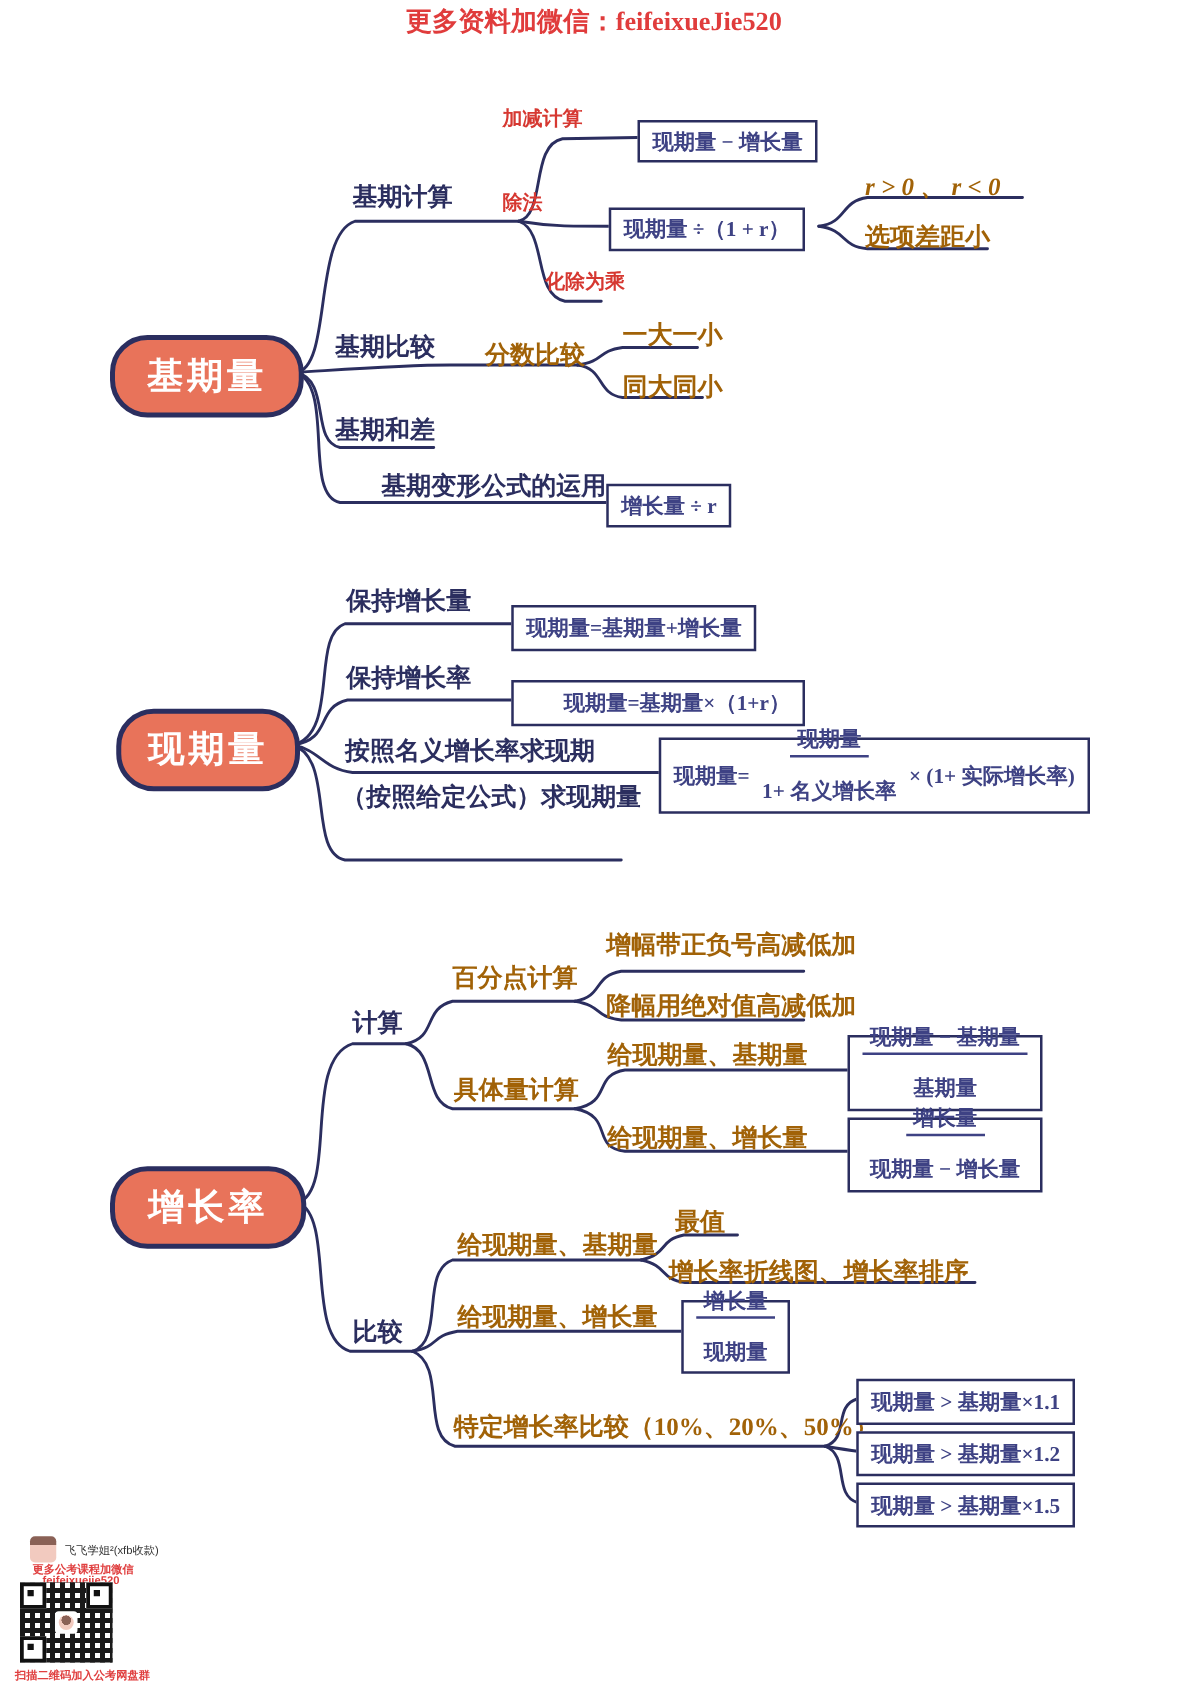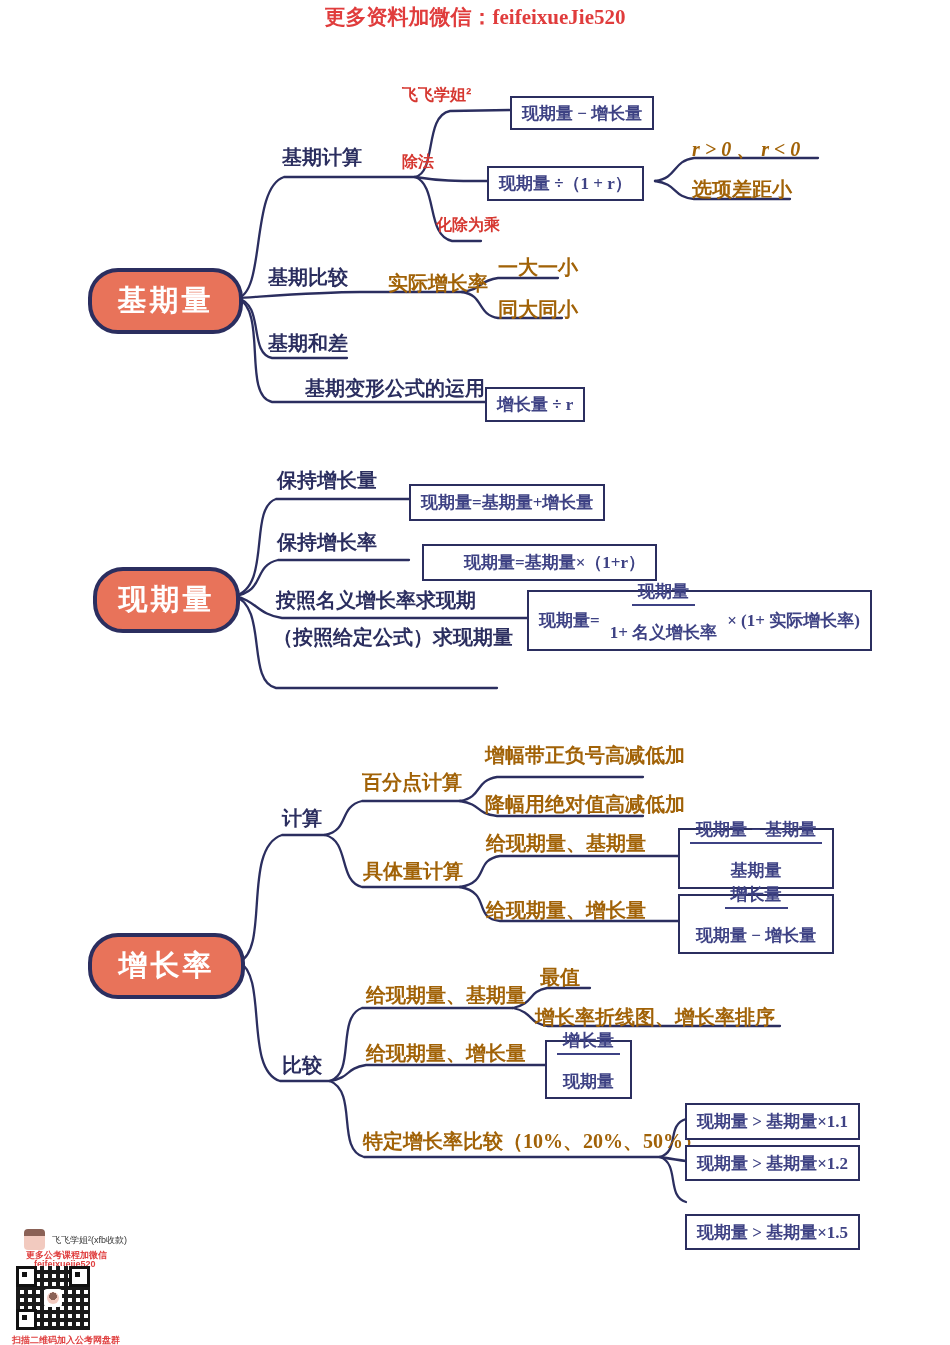--- a/index.html
+++ b/index.html
@@ -81,45 +81,45 @@
   <path d="M330,1081 C352,1077 344,1069 366,1065 L545,1065"></path>
   <path d="M330,1081 C358,1092 336,1150 364,1157 L660,1157"></path>
   <path d="M660,1157 C680,1151 666,1125 686,1119"></path>
   <path d="M660,1157 C672,1159 678,1160 686,1161"></path>
   <path d="M660,1157 C680,1164 666,1196 686,1202"></path>
 </svg>
 
 <div class="node" style="left:88px;top:268px;width:147px;height:58px;">基期量</div>
 
 <div class="abs main" style="left:282px;top:144px;">基期计算</div>
-<div class="abs red" style="left:402px;top:85px;">飞飞学姐²</div>
+<div class="abs red" style="left:402px;top:85px;">加减计算</div>
 <div class="fbox" style="left:510px;top:96px;height:30px;">现期量 − 增长量</div>
 <div class="abs red" style="left:402px;top:152px;">除法</div>
 <div class="fbox" style="left:487px;top:166px;height:31px;">现期量 ÷（1 + r）</div>
 <div class="abs sub rnote" style="left:692px;top:136px;">r &gt; 0 、 r &lt; 0</div>
 <div class="abs sub" style="left:692px;top:176px;">选项差距小</div>
 <div class="abs red" style="left:402px;top:215px;margin-left:34px;">化除为乘</div>
 
 <div class="abs main" style="left:268px;top:264px;">基期比较</div>
-<div class="abs sub" style="left:388px;top:270px;">实际增长率</div>
+<div class="abs sub" style="left:388px;top:270px;">分数比较</div>
 <div class="abs sub" style="left:498px;top:254px;">一大一小</div>
 <div class="abs sub" style="left:498px;top:296px;">同大同小</div>
 
 <div class="abs main" style="left:268px;top:330px;">基期和差</div>
 
 <div class="abs main" style="left:268px;top:375px;margin-left:37px;">基期变形公式的运用</div>
 <div class="fbox" style="left:485px;top:387px;height:31px;">增长量 ÷ r</div>
 
 <div class="node" style="left:93px;top:567px;width:139px;height:58px;">现期量</div>
 
 <div class="abs main" style="left:277px;top:467px;">保持增长量</div>
 <div class="fbox" style="left:409px;top:484px;height:33px;">现期量=基期量+增长量</div>
 
 <div class="abs main" style="left:277px;top:529px;">保持增长率</div>
-<div class="fbox" style="left:422px;top:544px;height:33px;padding-left:40px;">现期量=基期量×（1+r）</div>
+<div class="fbox" style="left:409px;top:544px;height:33px;padding-left:40px;">现期量=基期量×（1+r）</div>
 
 <div class="abs main" style="left:276px;top:587px;">按照名义增长率求现期</div>
 <div class="fbox bigf" style="left:527px;top:590px;height:57px;">
   <span>现期量=</span>
   <span class="frac">
     <span class="fnum">现期量</span>
     <span class="fden">1+ 名义增长率</span>
   </span>
   <span>× (1+ 实际增长率)</span>
 </div>
@@ -156,21 +156,21 @@
 <div class="abs sub" style="left:366px;top:1040px;">给现期量、增长量</div>
 <div class="fbox" style="left:545px;top:1040px;height:55px;">
   <span class="frac">
     <span class="fnum">增长量</span>
     <span class="fden">现期量</span>
   </span>
 </div>
 <div class="abs sub" style="left:363px;top:1128px;">特定增长率比较（10%、20%、50%）</div>
 <div class="fbox" style="left:685px;top:1103px;height:33px;">现期量 &gt; 基期量×1.1</div>
 <div class="fbox" style="left:685px;top:1145px;height:32px;">现期量 &gt; 基期量×1.2</div>
-<div class="fbox" style="left:685px;top:1186px;height:32px;margin-top:28px;">现期量 &gt; 基期量×1.5</div>
+<div class="fbox" style="left:685px;top:1186px;height:32px;">现期量 &gt; 基期量×1.5</div>
 
 <div class="avatar"></div>
 <div class="f-name">飞飞学姐²(xfb收款)</div>
 <div class="f-red" style="left:26px;top:1249px;">更多公考课程加微信</div>
 <div class="f-red" style="left:34px;top:1259px;">feifeixuejie520</div>
 <div class="qr">
   <div class="finder f-tl"></div>
   <div class="finder f-tr"></div>
   <div class="finder f-bl"></div>
   <div class="qr-center">

